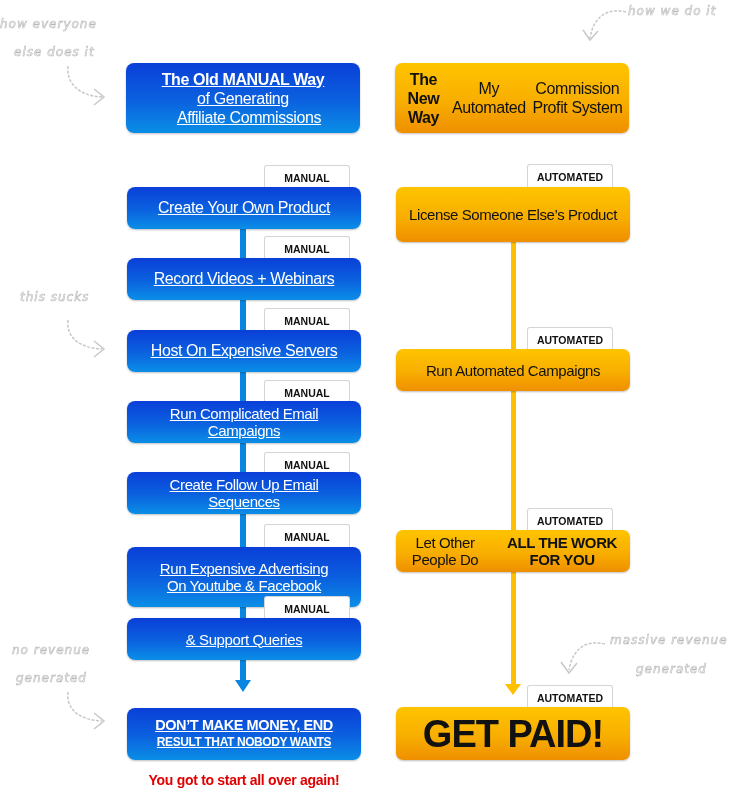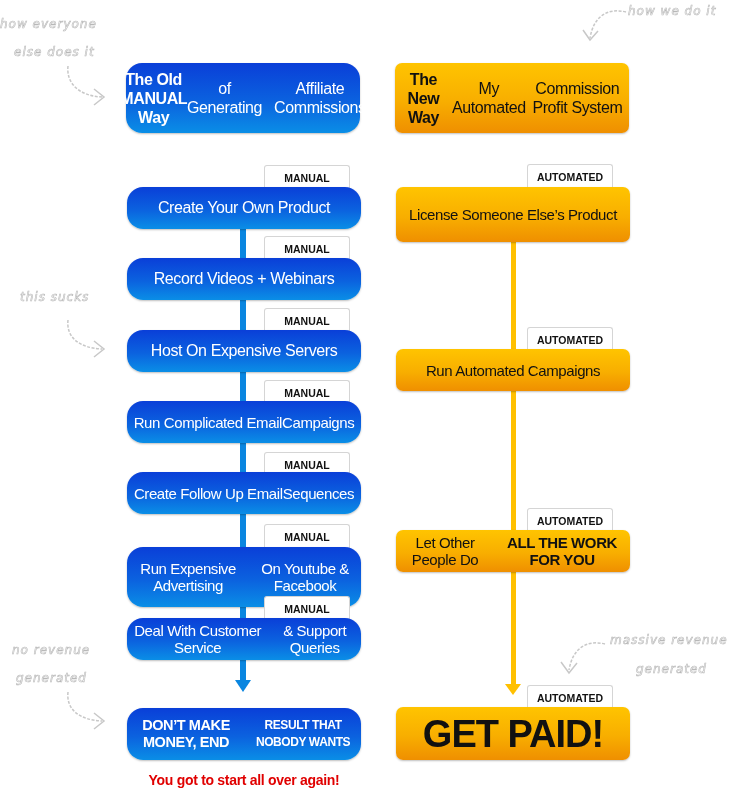--- a/index.html
+++ b/index.html
@@ -1,25 +1,26 @@
 <!DOCTYPE html>
 <html><head>
 <meta charset="utf-8">
 <style>
   html, body { margin: 0; padding: 0; background: #ffffff; }
   body { width: 735px; height: 807px; position: relative; overflow: hidden;
          font-family: "Liberation Sans", sans-serif; }
   .abs { position: absolute; }
   .blue-box {
-    position: absolute; box-sizing: border-box; border-radius: 16px;
+    position: absolute; box-sizing: border-box; border-radius: 8px;
     background: linear-gradient(to bottom, #0a3fd8 0%, #0b62df 55%, #0a8ee6 100%);
-    color: #ffffff; display: flex; flex-direction: row;
+    color: #ffffff; display: flex; flex-direction: column;
     align-items: center; justify-content: center; text-align: center;
     box-shadow: 0 1px 2px rgba(0,0,0,0.25);
     letter-spacing: -0.4px;
+    text-decoration: underline;
   }
   .orange-box {
     position: absolute; box-sizing: border-box; border-radius: 7px;
     background: linear-gradient(to bottom, #ffc400 0%, #f8ae00 55%, #ef8f00 100%);
     color: #111111; display: flex; flex-direction: row;
     align-items: center; justify-content: center; text-align: center;
     box-shadow: 0 1px 2px rgba(0,0,0,0.25);
     letter-spacing: -0.4px;
   }
   .tag {
@@ -125,21 +126,20 @@
 </div>
 
 <div class="tag" style="left:264px;top:524px;">MANUAL</div>
 <div class="blue-box" style="left:127px;top:547px;width:234px;height:60px;">
   <div class="step-text">Run Expensive Advertising</div>
   <div class="step-text">On Youtube &amp; Facebook</div>
 </div>
 
 <div class="tag" style="left:264px;top:596px;">MANUAL</div>
 <div class="blue-box" style="left:127px;top:618px;width:234px;height:42px;">
-  <div class="step-text">Deal With Customer Service</div>
   <div class="step-text">&amp; Support Queries</div>
 </div>
 
 <div class="blue-box" style="left:127px;top:708px;width:234px;height:52px;">
   <div class="bold" style="font-size:14.5px;line-height:17px;">DON’T MAKE MONEY, END</div>
   <div class="bold" style="font-size:12px;line-height:17px;">RESULT THAT NOBODY WANTS</div>
 </div>
 <div class="abs bold" style="left:127px;top:772px;width:234px;text-align:center;font-size:14px;color:#e00000;letter-spacing:-0.3px;">You got to start all over again!</div>
 
 <div class="tag" style="left:527px;top:164px;">AUTOMATED</div>

